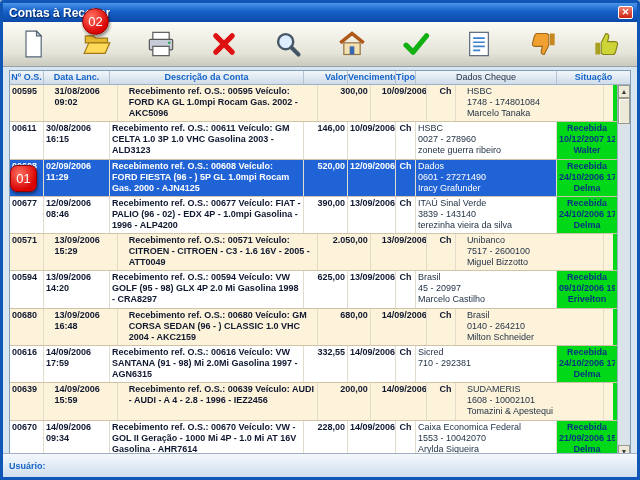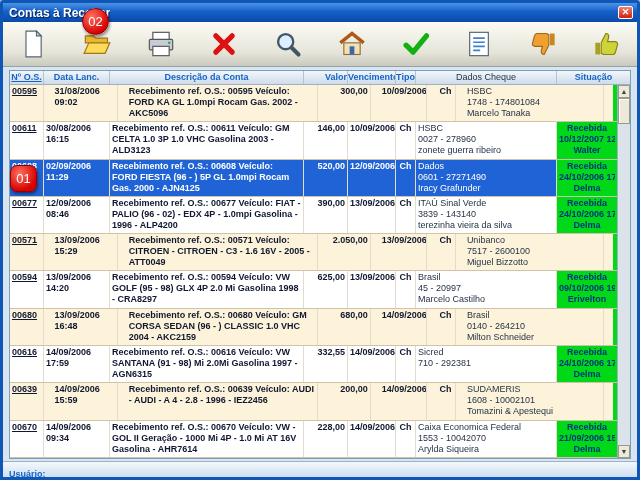--- a/index.html
+++ b/index.html
@@ -66,21 +66,21 @@
     flex:1; display:flex; background:#ffffff;
     border-bottom:1px solid #cfc4a8; overflow:hidden;
   }
   .row.cream { background:#fdf3da;gap:9px; }
   .row.selected { background:#2063d6; }
   .cell {
     font-size:9px; line-height:11px; padding:1px 2px;
     border-right:1px solid #e2dccc; overflow:hidden;
     color:#101830; font-weight:bold;
   }
-  .c-os   { width:34px;text-decoration:underline; }
+  .c-os   { width:34px; }
   .c-date { width:66px; }
   .c-desc { width:194px; }
   .c-valor{ width:44px; text-align:right; }
   .c-venc { width:48px; }
   .c-tipo { width:20px; text-align:center; }
   .c-cheque { width:141px; font-weight:normal; color:#243448; }
   .c-sit  { flex:1; background:#00d818; color:#003480; border-right:none; }
   .c-sit .sit-line { white-space:nowrap; overflow:hidden;text-align:center; }
   .row.selected .cell { color:#ffffff; }
   .row.selected .c-sit { background:#00d818; color:#003480; }
@@ -96,21 +96,21 @@
   }
   .scroll-track { flex:1; position:relative; }
   .scroll-thumb {
     position:absolute; left:0; right:0; top:0; height:26px;
     background:#ece9d8; border:1px solid #9a9a8a;
     box-shadow:inset 1px 1px 0 #ffffff;
   }
 
   
   .statusbar {
-    position:absolute; left:0; right:0; bottom:0; height:16px;
+    position:absolute; left:0; right:0; bottom:0; height:24px;
     background:linear-gradient(180deg,#f4f8fc,#cfdff0);
     border-top:1px solid #9fb0c4;
     font-size:9px; font-weight:bold; color:#1565c8;
     padding:6px 6px; line-height:12px;
   }
 
   
   .badge {
     position:absolute; width:27px; height:27px; border-radius:50%;
     background:radial-gradient(circle at 35% 30%, #ff7060, #d80000 72%);

